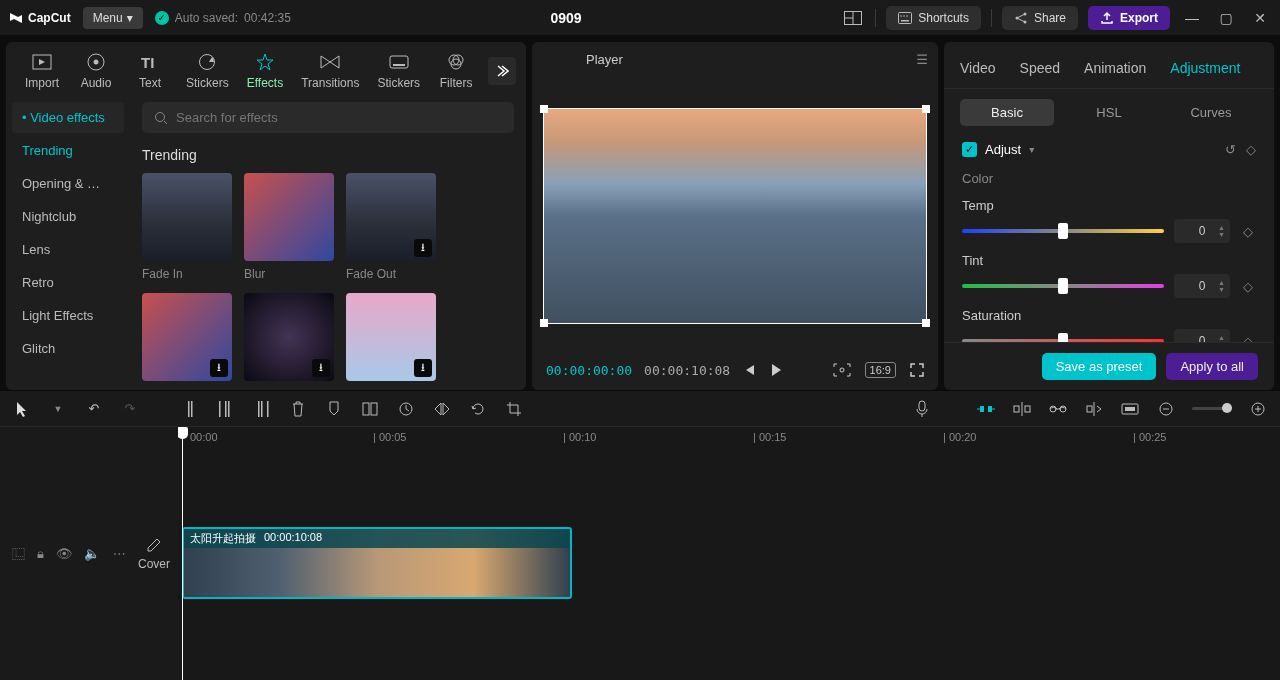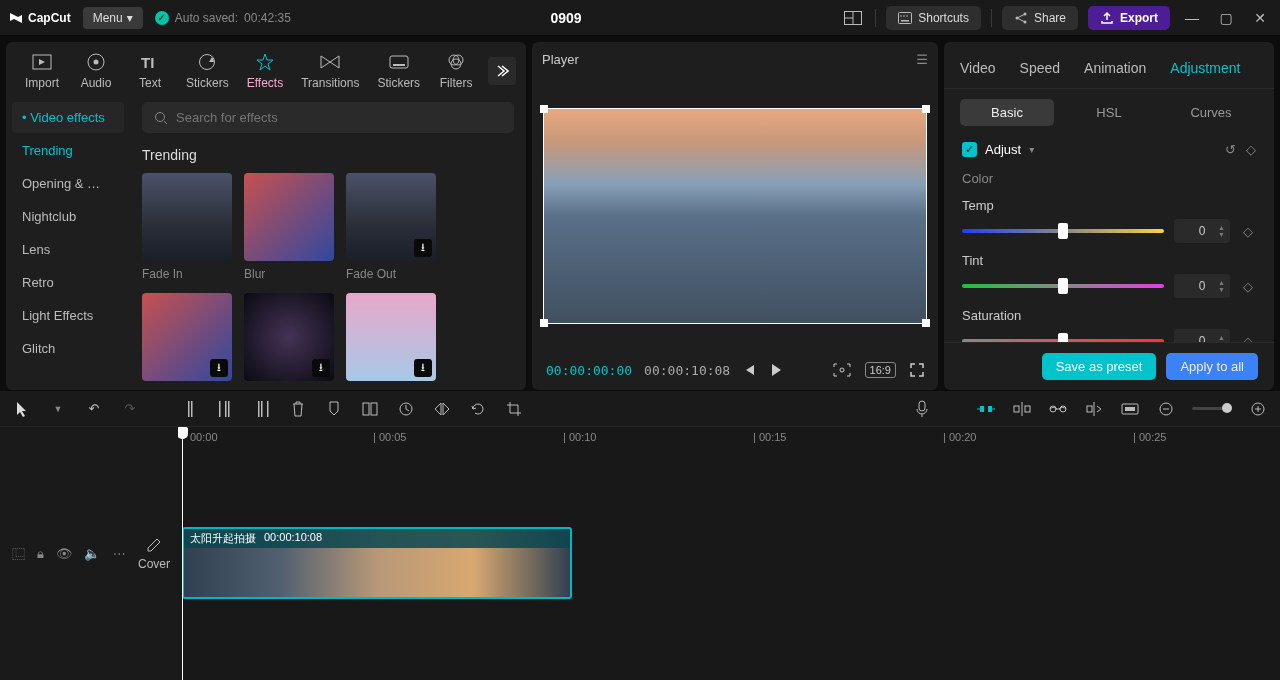--- a/index.html
+++ b/index.html
@@ -22,21 +22,21 @@
 
 .main { flex: 1; display: flex; gap: 6px; padding: 6px 6px 0 6px; min-height: 0; }
 .panel { background: #1e1e1e; border-radius: 6px; display: flex; flex-direction: column; overflow: hidden; }
 .left-panel { width: 520px; }
 .center-panel { width: 406px; }
 .right-panel { flex: 1; }
 
 
 .media-tabs { display: flex; align-items: center; padding: 6px 10px 0 10px; gap: 2px; position: relative; }
 .media-tab { display: flex; flex-direction: column; align-items: center; gap: 4px; padding: 4px 8px; color: #bbb; cursor: pointer; font-size: 12px; min-width: 52px; }
-.media-tab.active { color: #f9a8d4; justify-content: space-between; }
+.media-tab.active { color: #86efac; justify-content: space-between; }
 .media-tab-icon { width: 20px; height: 20px; display: flex; align-items: center; justify-content: center; }
 .media-tabs-more { width: 28px; height: 28px; background: #2a2a2a; border-radius: 4px; display: flex; align-items: center; justify-content: center; color: #fff; cursor: pointer; margin-left: auto; }
 
 .left-body { flex: 1; display: flex; min-height: 0; }
 .sub-sidebar { width: 124px; padding: 8px 6px; display: flex; flex-direction: column; gap: 2px; }
 .sub-item { padding: 8px 10px; border-radius: 4px; color: #bbb; font-size: 13px; cursor: pointer; white-space: nowrap; overflow: hidden; text-overflow: ellipsis; }
 .sub-item.header { color: #00c4cc; background: #262626; font-weight: 500; }
 .sub-item.header::before { content: "• "; }
 .sub-item.active { color: #00c4cc; }
 
@@ -48,21 +48,21 @@
 .thumb-cell { width: 90px; }
 .thumb { width: 90px; height: 88px; border-radius: 4px; background: linear-gradient(135deg,#3a4458,#5a6478); position: relative; }
 .thumb.city { background: linear-gradient(180deg,#4a5268 0%,#2a2e38 60%,#1a1e28 100%); }
 .thumb.person { background: linear-gradient(135deg,#c85050,#3048a0); }
 .thumb.dark { background: radial-gradient(circle at 50% 50%, #443355, #0a0a12); }
 .thumb.clouds { background: linear-gradient(180deg,#e8a8c8,#a8c8e8); }
 .thumb-dl { position: absolute; right: 4px; bottom: 4px; width: 18px; height: 18px; background: #0a0a0a; border-radius: 3px; display: flex; align-items: center; justify-content: center; color: #fff; font-size: 11px; }
 .thumb-label { margin-top: 6px; color: #888; font-size: 12px; }
 
 
-.player-header { display: flex; justify-content: space-between; align-items: center; padding: 10px 10px; color: #ccc; }
+.player-header { display: flex; justify-content: space-between; align-items: center; padding: 10px 10px; color: #ccc; margin-left: 44px; }
 .player-menu-icon { color: #888; cursor: pointer; }
 .preview-wrap { flex: 1; display: flex; align-items: center; justify-content: center; padding: 4px 6px; }
 .preview { width: 384px; height: 216px; background: linear-gradient(180deg,#e8a880 0%, #c89878 15%, #88a0b8 35%, #5a7088 50%, #405060 100%); border: 1px solid #fff; position: relative; }
 .preview .sel-handle { position: absolute; width: 8px; height: 8px; background: #fff; }
 .sel-handle.tl { top:-4px; left:-4px; } .sel-handle.tr{top:-4px;right:-4px;} .sel-handle.bl{bottom:-4px;left:-4px;} .sel-handle.br{bottom:-4px;right:-4px;}
 .player-controls { display: flex; align-items: center; padding: 8px 14px 12px 14px; gap: 12px; }
 .time-current { color: #00c4cc; font-family: monospace; font-size: 13px; }
 .time-total { color: #aaa; font-family: monospace; font-size: 13px; }
 .pc-icon { color: #ccc; cursor: pointer; display: flex; align-items: center; justify-content: center; }
 .pc-right { margin-left: auto; display: flex; gap: 14px; align-items: center; }
@@ -90,21 +90,21 @@
 .track-temp { background: linear-gradient(90deg,#2040ff,#888,#ffd040); }
 .track-tint { background: linear-gradient(90deg,#20c040,#888,#e040e0); }
 .track-sat { background: linear-gradient(90deg,#888,#ff3030); }
 .num-box { width: 56px; height: 24px; background: #2a2a2a; border-radius: 4px; display: flex; align-items: center; justify-content: center; color: #ccc; font-size: 12px; position: relative; }
 .num-steppers { position: absolute; right: 2px; top: 0; bottom: 0; width: 10px; display: flex; flex-direction: column; justify-content: center; color: #777; font-size: 7px; line-height: 7px; }
 .kf-icon { color: #888; width: 16px; text-align: center; }
 
 .right-footer { display: flex; gap: 10px; justify-content: flex-end; padding: 10px 16px; border-top: 1px solid #2a2a2a; }
 .btn { padding: 6px 14px; border-radius: 5px; border: none; font-size: 13px; cursor: pointer; }
 .btn.primary { background: #00c4cc; color: #fff; }
-.btn.secondary { background: #3b82f6; color: #eee; }
+.btn.secondary { background: #4c1d95; color: #eee; }
 
 
 .timeline-wrap { height: 290px; background: #1a1a1a; border-top: 1px solid #0a0a0a; display: flex; flex-direction: column; }
 .tl-toolbar { height: 36px; display: flex; align-items: center; padding: 0 12px; gap: 16px; border-bottom: 1px solid #262626; }
 .tl-tool { color: #bbb; cursor: pointer; display: flex; align-items: center; justify-content: center; width: 20px; height: 20px; }
 .tl-tool.dim { color: #555; }
 .tl-toolbar .tl-right { margin-left: auto; display: flex; gap: 16px; align-items: center; }
 .tl-tool.accent { color: #00c4cc; }
 .zoom-slider { width: 40px; height: 3px; background: #444; border-radius: 2px; position: relative; }
 .zoom-slider::after { content:""; position: absolute; right: 0; top: -4px; width: 10px; height: 10px; background: #ccc; border-radius: 50%; }

